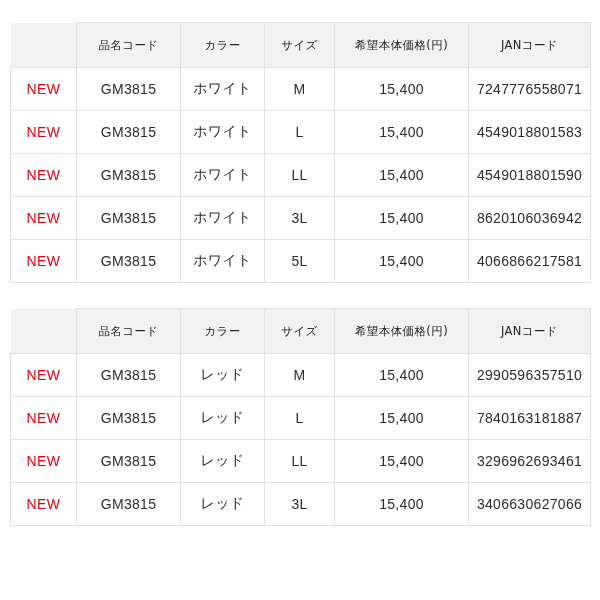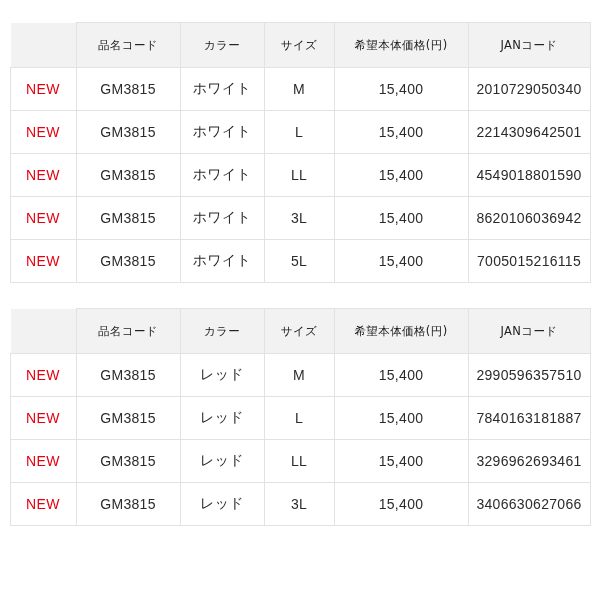--- a/index.html
+++ b/index.html
@@ -14,21 +14,20 @@
     color: #1a1a1a;
     -webkit-font-smoothing: antialiased;
   }
   .page {
     width: 600px;
     height: 600px;
     box-sizing: border-box;
     padding: 22px 10px 0 10px;
     display: flex;
     flex-direction: column;
-    align-items: center;
   }
   table.spec {
     border-collapse: collapse;
     width: 580px;
     table-layout: fixed;
     background: #ffffff;
   }
   table.spec + table.spec {
     margin-top: 25px;
   }
@@ -104,29 +103,29 @@
         <th class="jp">JANコード</th>
       </tr>
     </thead>
     <tbody>
       <tr>
         <td class="new-cell">NEW</td>
         <td>GM3815</td>
         <td class="jp">ホワイト</td>
         <td>M</td>
         <td>15,400</td>
-        <td>2010729050340</td>
+        <td>7247776558071</td>
       </tr>
       <tr>
         <td class="new-cell">NEW</td>
         <td>GM3815</td>
         <td class="jp">ホワイト</td>
         <td>L</td>
         <td>15,400</td>
-        <td>2214309642501</td>
+        <td>4549018801583</td>
       </tr>
       <tr>
         <td class="new-cell">NEW</td>
         <td>GM3815</td>
         <td class="jp">ホワイト</td>
         <td>LL</td>
         <td>15,400</td>
         <td>4549018801590</td>
       </tr>
       <tr>
@@ -136,21 +135,21 @@
         <td>3L</td>
         <td>15,400</td>
         <td>8620106036942</td>
       </tr>
       <tr>
         <td class="new-cell">NEW</td>
         <td>GM3815</td>
         <td class="jp">ホワイト</td>
         <td>5L</td>
         <td>15,400</td>
-        <td>7005015216115</td>
+        <td>4066866217581</td>
       </tr>
     </tbody>
   </table>
 
   <table class="spec">
     <colgroup>
       <col class="col-new">
         <col class="col-code">
         <col class="col-color">
       <col class="col-size">

